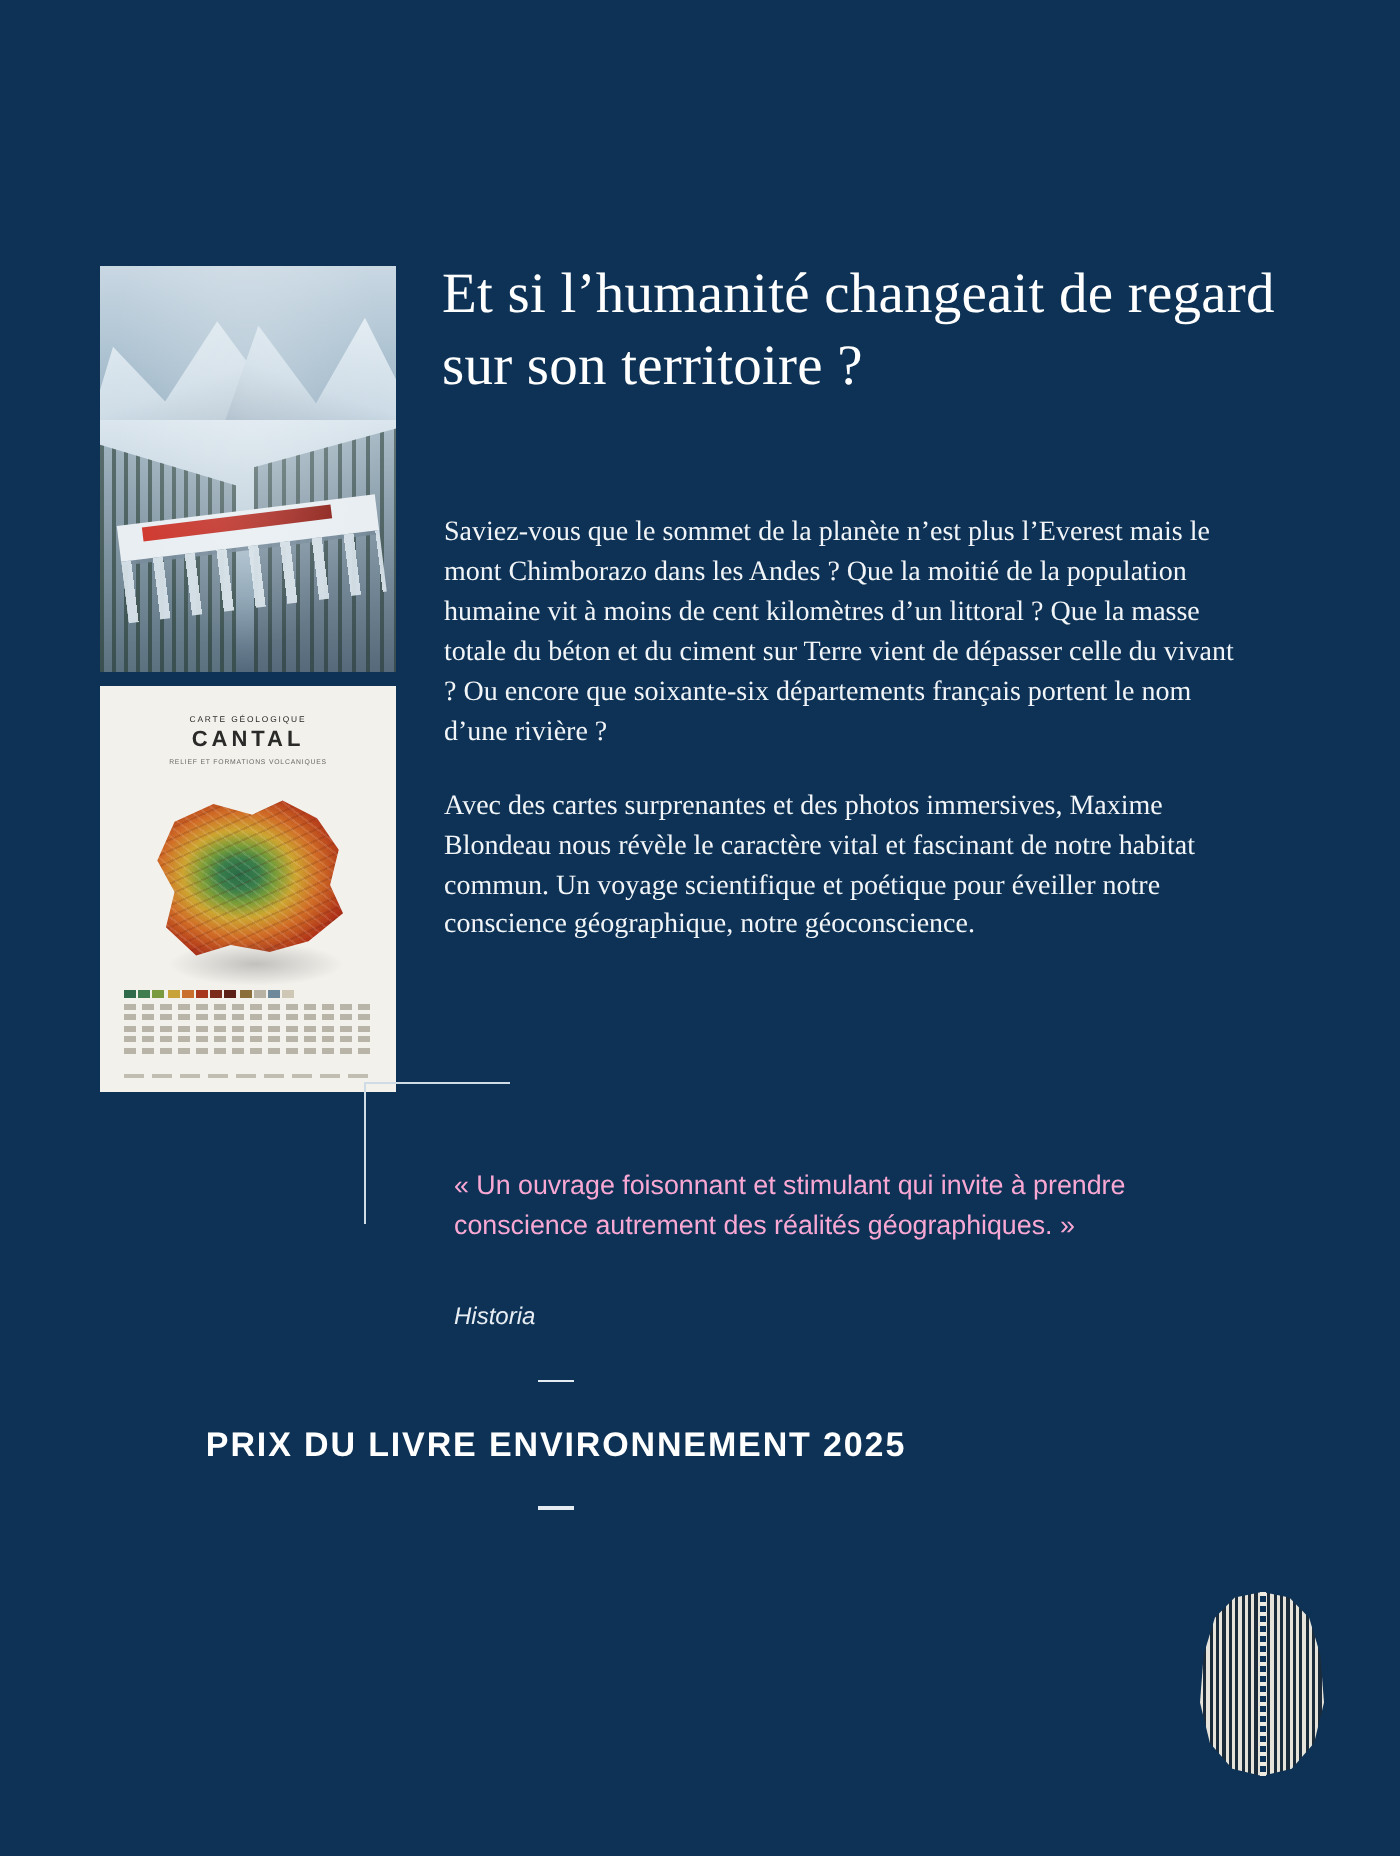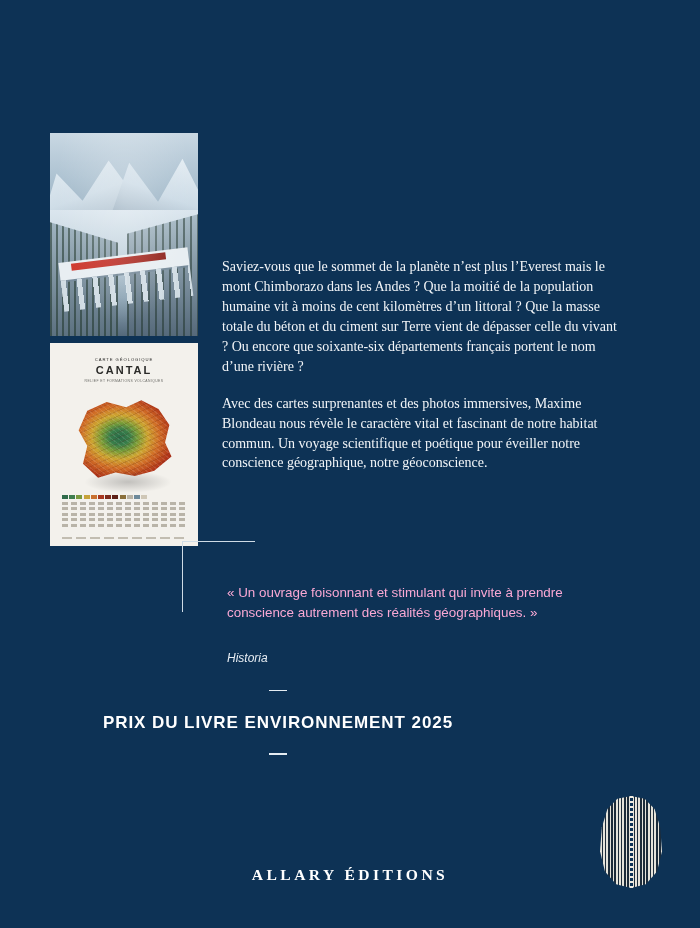--- a/index.html
+++ b/index.html
@@ -312,38 +312,38 @@
         <div class="row"></div>
         <div class="row"></div>
         <div class="row"></div>
         <div class="row"></div>
       </div>
       <div class="footer-line"></div>
     </div>
 
   </div>
 
+  <div class="headline">Et si l’humanité changeait de regard sur son territoire ?</div>
 
   <div class="body-copy">
     <p>Saviez-vous que le sommet de la planète n’est plus l’Everest mais le mont Chimborazo dans les Andes ? Que la moitié de la population humaine vit à moins de cent kilomètres d’un littoral ? Que la masse totale du béton et du ciment sur Terre vient de dépasser celle du vivant ? Ou encore que soixante-six départements français portent le nom d’une rivière ?</p>
     <p>Avec des cartes surprenantes et des photos immersives, Maxime Blondeau nous révèle le caractère vital et fascinant de notre habitat commun. Un voyage scientifique et poétique pour éveiller notre conscience géographique, notre géoconscience.</p>
   </div>
 
   <div class="quote-wrap">
     <div class="quote-bracket"></div>
     <div class="quote-text">« Un ouvrage foisonnant et stimulant qui invite à prendre conscience autrement des réalités géographiques. »</div>
     <div class="quote-source">Historia</div>
   </div>
 
   <div class="prize">
     <span class="dash"></span>
     <span class="label">PRIX DU LIVRE ENVIRONNEMENT 2025</span>
     <span class="dash"></span>
   </div>
 
-  <div class="publisher">ALLARY ÉDITIONS</div>
 
   <div class="logo">
     <div class="shell"></div>
     <div class="spine"></div>
   </div>
 
 </div>
 
 </body></html>

